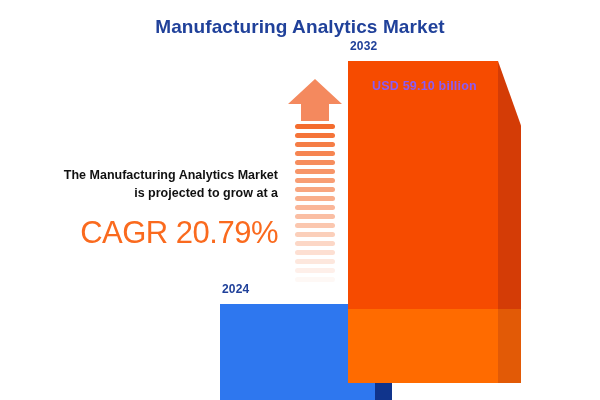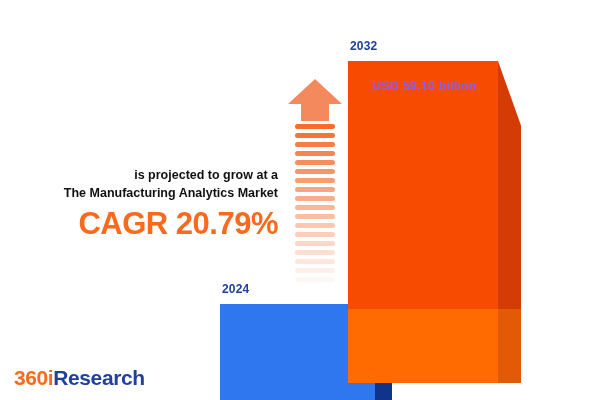--- a/index.html
+++ b/index.html
@@ -42,23 +42,23 @@
     width: 272px;
     text-align: right;
   }
   #statement-text {
     font-size: 12.5px;
     font-weight: bold;
     color: #111111;
     line-height: 1.45;
   }
   #cagr-value {
-    margin-top: 6px;
+    margin-top: 15px;
     font-size: 31px;
-    font-weight: bold;
+    font-weight: normal;
     color: #FA6A1E;
     letter-spacing: -0.5px;
     line-height: 1.05;
   }
 
   
   #growth-arrow {
     position: absolute;
     left: 287px;
     top: 78px;
@@ -175,25 +175,26 @@
   }
   #logo-part-360 { color: #FA6A1E; }
   #logo-part-i { color: #FA6A1E; }
   #logo-part-research { color: #20419A; }
 </style>
 </head>
 <body>
 
 <div id="infographic">
 
+  <div id="chart-title">Manufacturing Analytics Market</div>
 
   <div id="statement-block">
     <div id="statement-text">
+      <div>The Manufacturing Analytics Market</div>
       <div>is projected to grow at a</div>
-      <div>The Manufacturing Analytics Market</div>
     </div>
     <div id="cagr-value">CAGR 20.79%</div>
   </div>
 
   <div id="growth-arrow">
     <svg id="arrow-head" viewBox="0 0 56 44">
       <polygon points="28,1 55,26 42,26 42,43 14,43 14,26 1,26" fill="#F4895E"></polygon>
     </svg>
     <div id="arrow-stripes">
         <div class="arrow-stripe" style="background: rgb(244, 108, 46);"></div>
@@ -228,17 +229,14 @@
 
   <div class="bar-group" id="bar-2032-group">
     <div class="bar-year-label" id="bar-2032-year">2032</div>
     <div class="bar-side" id="bar-2032-side-upper"></div>
     <div class="bar-side" id="bar-2032-side-lower"></div>
     <div class="bar-front" id="bar-2032-front-upper"></div>
     <div class="bar-front" id="bar-2032-front-lower"></div>
     <div class="bar-value-label" id="bar-2032-value">USD 59.10 billion</div>
   </div>
 
-  <div id="brand-logo">
-    <span id="logo-part-360">360</span><span id="logo-part-i">i</span><span id="logo-part-research">Research</span>
-  </div>
 
 </div>
 
 </body></html>

